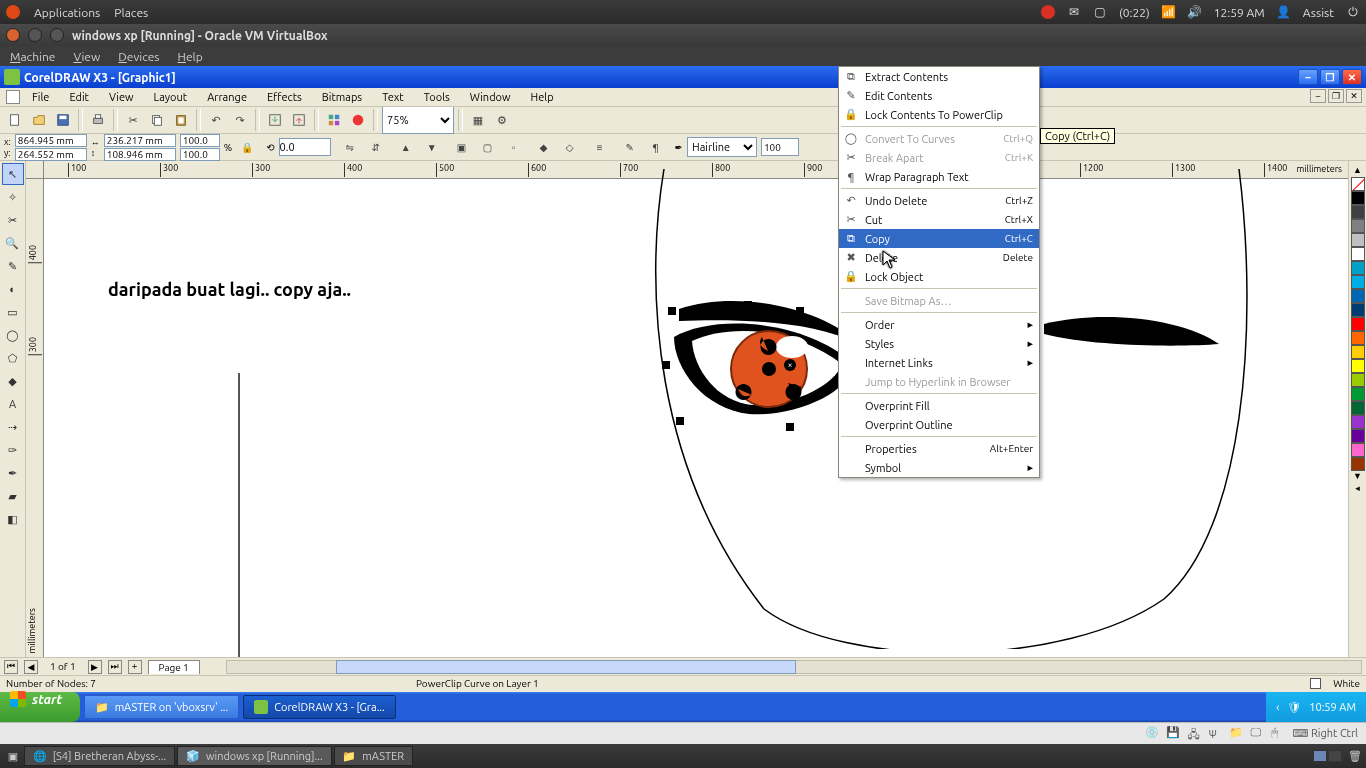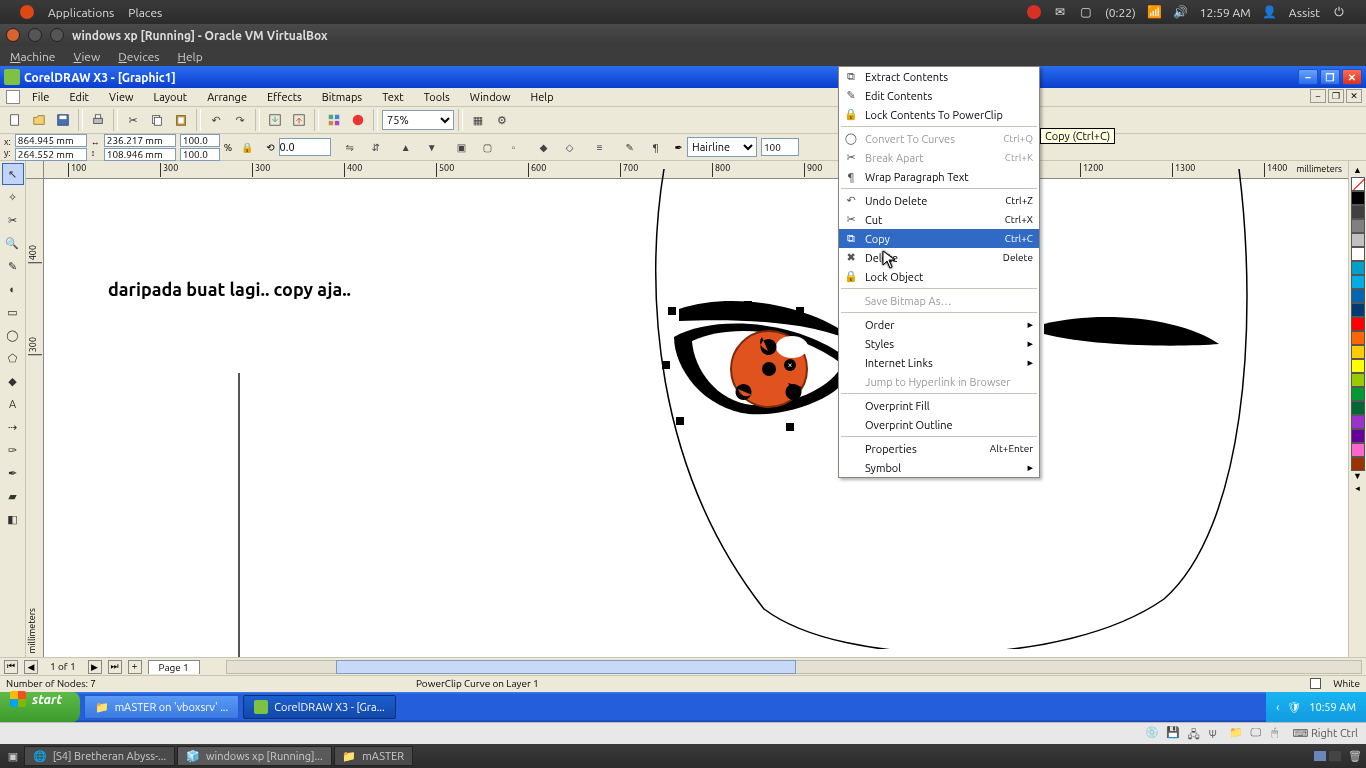--- a/index.html
+++ b/index.html
@@ -1,19 +1,19 @@
 <!DOCTYPE html>
 <html><head>
 <meta charset="utf-8">
 <style>
 * { margin:0; padding:0; box-sizing:border-box; font-family:"Ubuntu","Tahoma",sans-serif; }
 body { width:1366px; height:768px; background:#2c2c2c; overflow:hidden; position:relative; font-size:11px; }
 
 
-.ubuntu-bar { height:24px; background:linear-gradient(#3a3a3a,#2b2b2b); color:#dcdcdc; display:flex; align-items:center; padding:0 20px; font-size:12px;justify-content:center; }
+.ubuntu-bar { height:24px; background:linear-gradient(#3a3a3a,#2b2b2b); color:#dcdcdc; display:flex; align-items:center; padding:0 6px; font-size:12px;justify-content:center; }
 .ubuntu-bar .left { display:flex; gap:14px; align-items:center; }
 .ubuntu-bar .left .ub-logo { width:14px; height:14px; border-radius:50%; background:#dd4814; display:inline-block; }
 .ubuntu-bar .right { margin-left:auto; display:flex; gap:12px; align-items:center; }
 .ubuntu-bar .ico { width:14px; height:14px; display:inline-flex; align-items:center; justify-content:center; }
 .ubuntu-bar .red-dot { width:14px;height:14px;border-radius:50%;background:#d93025; }
 
 
 .vbox-chrome { height:22px; background:linear-gradient(#4a4a4a,#393939); color:#ddd; display:flex; align-items:center; padding:0 6px; font-size:12px; gap:8px;}
 .vbox-chrome .wbtn { width:14px;height:14px;border-radius:50%;background:#555;border:1px solid #222; }
 .vbox-menu { height:20px; background:#3c3c3c; color:#ccc; display:flex; align-items:center; padding:0 10px; gap:18px; font-size:12px;}
@@ -32,21 +32,21 @@
 .corel-menu { height:19px; background:#ece9d8; display:flex; align-items:center; padding:0 6px; gap:4px; font-size:11px; color:#000; border-bottom:1px solid #c9c5b5; position:relative;}
 .corel-menu .m{ padding:2px 8px; }
 .corel-menu .docbtns{ position:absolute; right:4px; top:1px; display:flex; gap:2px;}
 .corel-menu .docbtns .db{ width:16px;height:14px;border:1px solid #9a9a9a;background:#ece9d8;font-size:9px;display:flex;align-items:center;justify-content:center;}
 
 
 .toolbar { height:27px; background:#ece9d8; border-bottom:1px solid #c9c5b5; display:flex; align-items:center; padding:0 4px; gap:2px;}
 .toolbar .sep{ width:5px;height:22px;border-left:1px solid #c4c0b0;border-right:1px solid #fff;margin:0 2px;}
 .tb-btn { width:22px;height:22px; border:1px solid transparent; display:flex;align-items:center;justify-content:center; color:#444;}
 .tb-btn svg{ width:14px;height:14px; }
-.zoom-sel { height:20px; width:72px; font-size:11px; border:1px solid #7f9db9; background:#fff;}
+.zoom-sel { height:28px; width:72px; font-size:11px; border:1px solid #7f9db9; background:#fff;}
 .propbar { height:27px; background:#ece9d8; border-bottom:1px solid #c9c5b5; display:flex; align-items:center; padding:0 4px; gap:4px; font-size:10px; color:#000;}
 .propbar .fld{ display:flex;flex-direction:column;gap:1px;}
 .propbar .lbl{ font-size:9px;}
 .num-in{ width:72px;height:13px;font-size:10px;border:1px solid #7f9db9;background:#fff;padding:0 2px;}
 .propbar .pct .num-in{ width:40px;}
 .rot-in{ width:52px;height:18px;font-size:11px;border:1px solid #7f9db9;background:#fff;}
 .hairline{ width:70px;height:20px;border:1px solid #7f9db9;background:#fff;font-size:11px;}
 
 
 .workspace { display:flex; height:496px; position:relative; }

